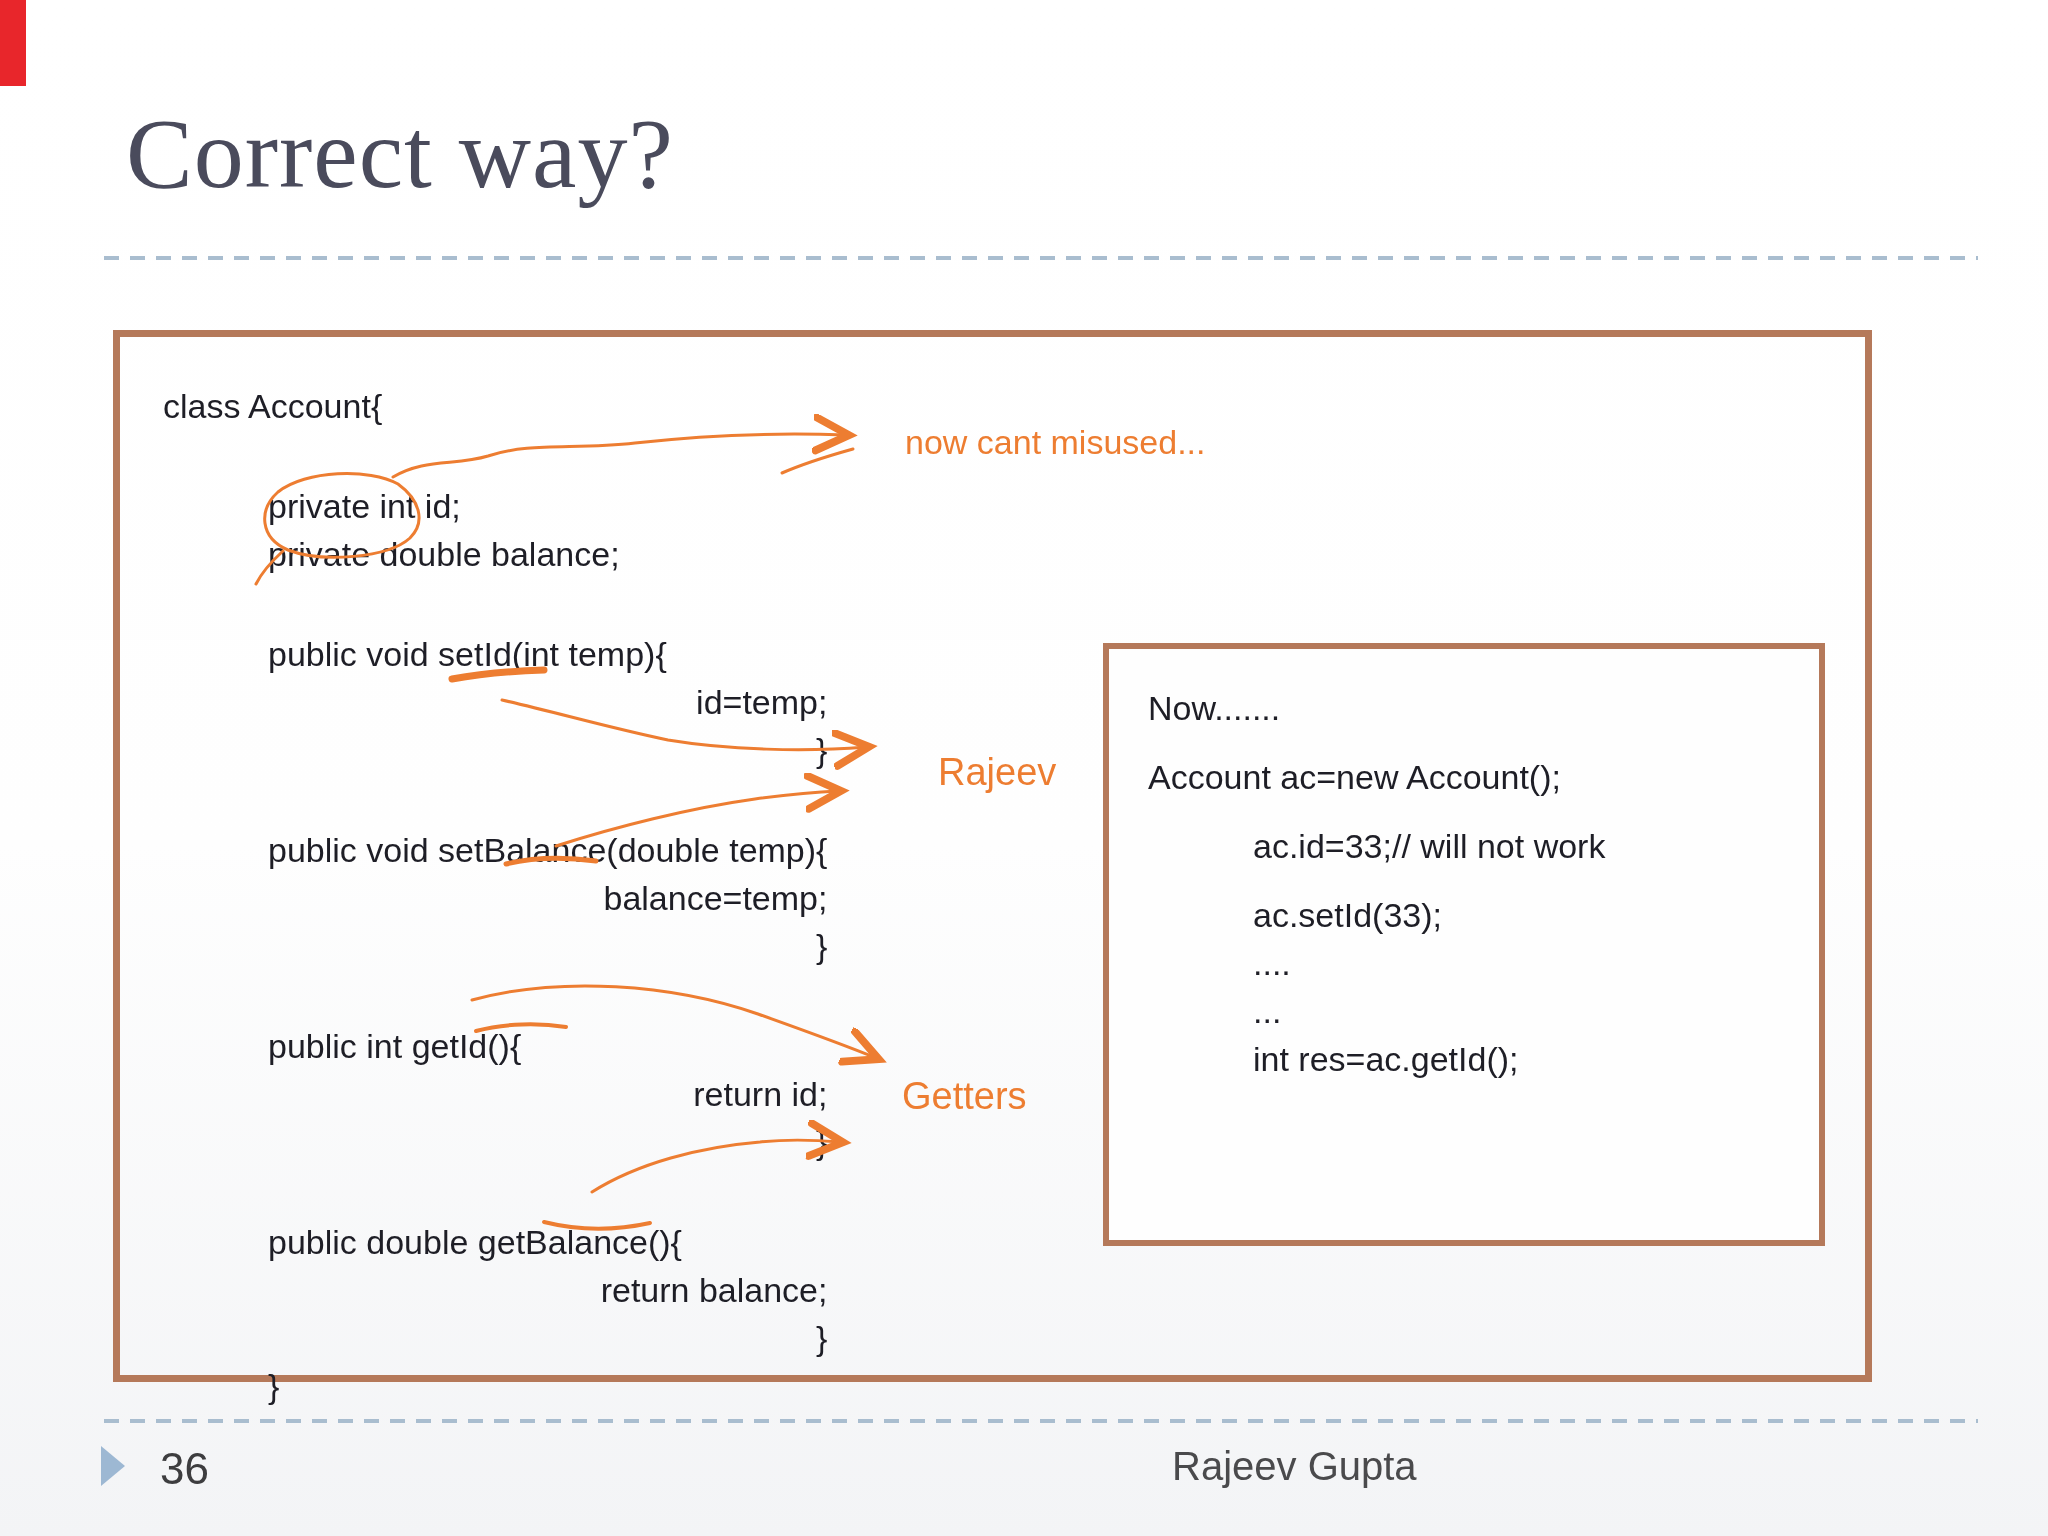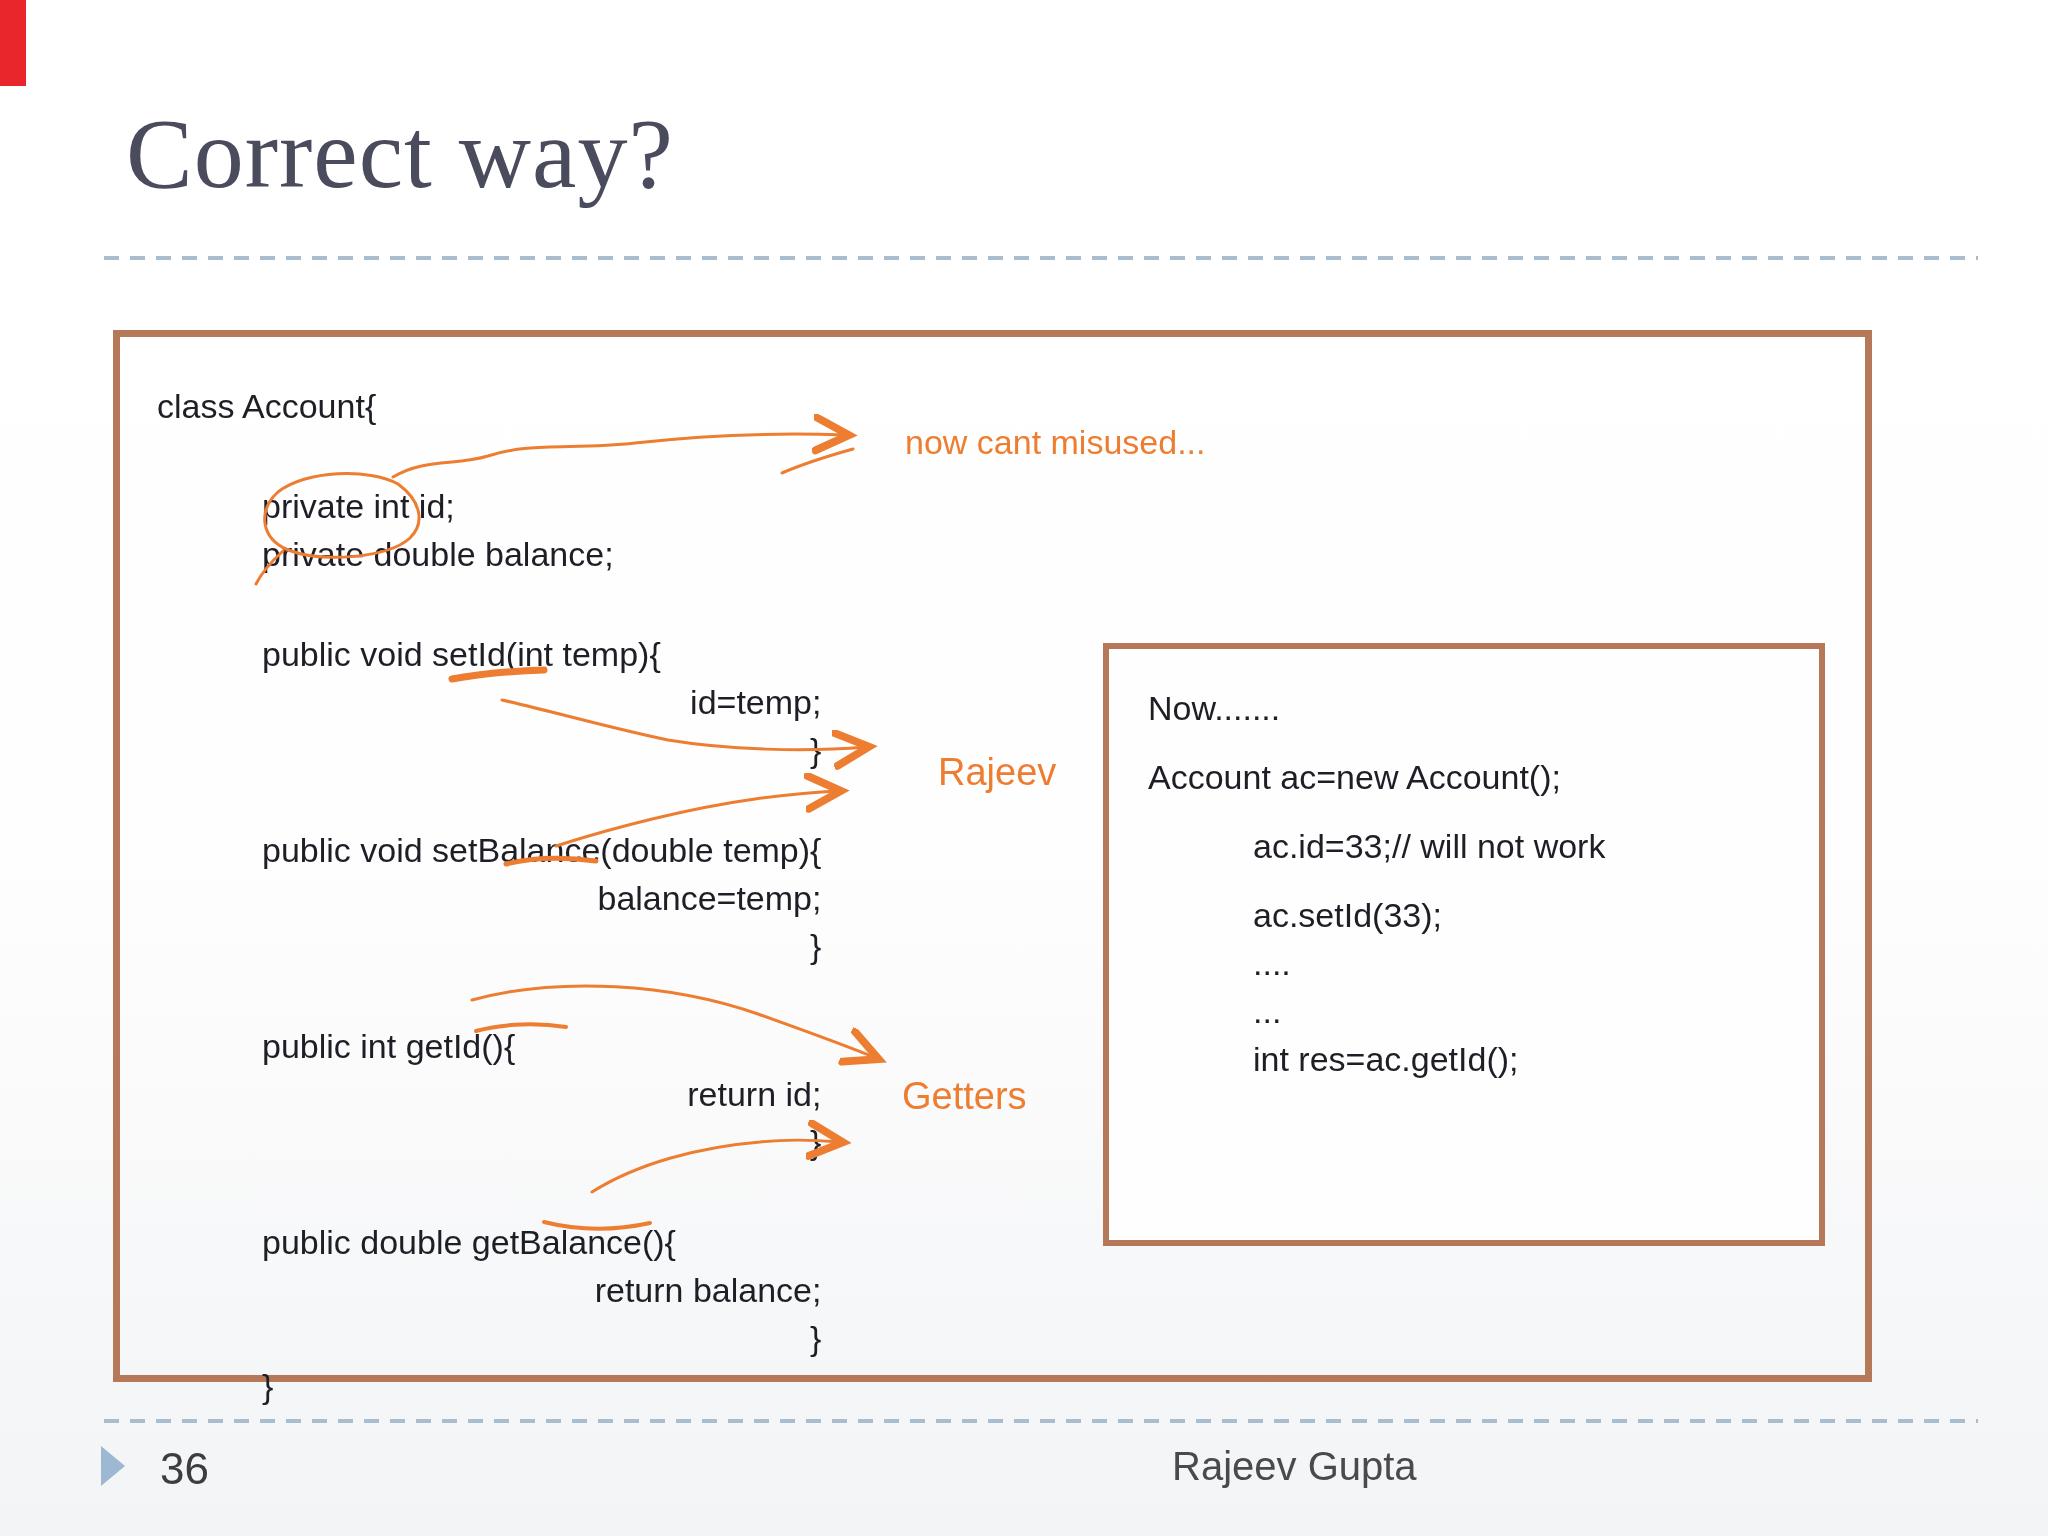--- a/index.html
+++ b/index.html
@@ -34,21 +34,21 @@
   .inner-box{
     position:absolute;left:1103px;top:643px;width:722px;height:603px;
     border:6px solid #b5795a;background:#fefefe;box-sizing:border-box;
   }
   .code{
     position:absolute;
     font-family:"Liberation Sans",sans-serif;
     font-size:34px;line-height:48px;color:#1e1e26;
     white-space:pre;
   }
-  .main-code{left:157px;top:382px;}
+  .main-code{left:163px;top:382px;}
   .inner-code{left:1148px;top:684px;}
   .code-line.indent-1{padding-left:105px;}
   .code-line.indent-2{padding-left:203px;text-align:right;}
   .main-code .code-line.gap{margin-top:52px;}
   .inner-code .code-line.gap{margin-top:21px;}
 
   .ann{
     position:absolute;color:#ed7d31;
     font-family:"Liberation Sans",sans-serif;
     margin-top:15px;

